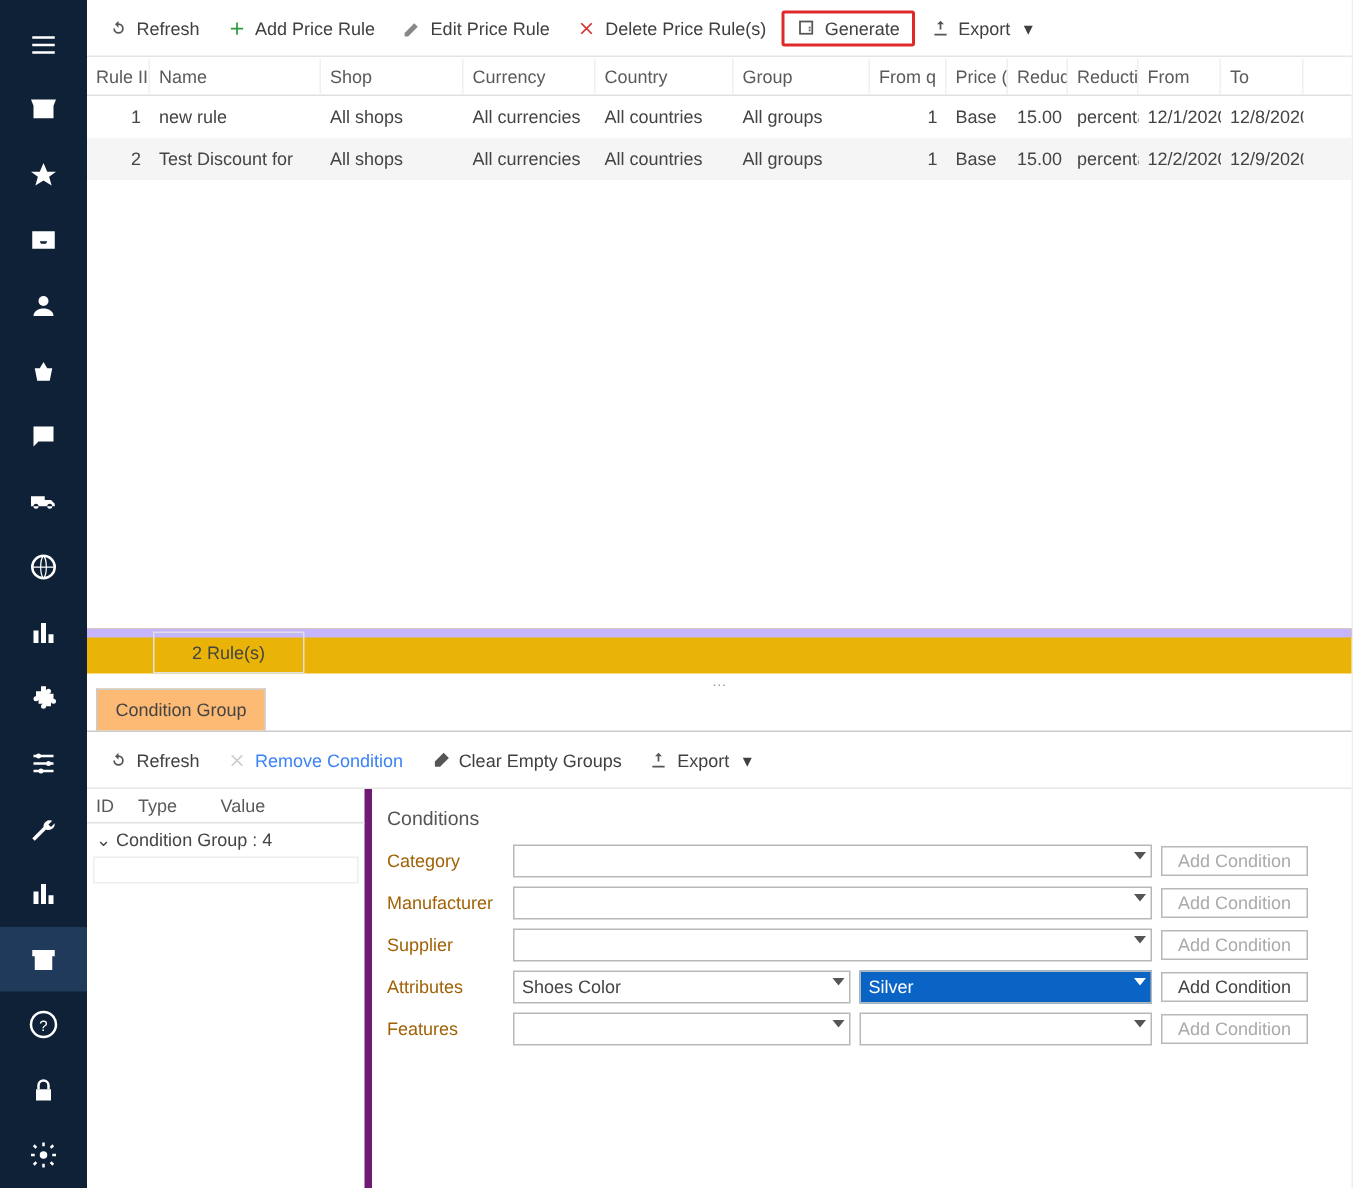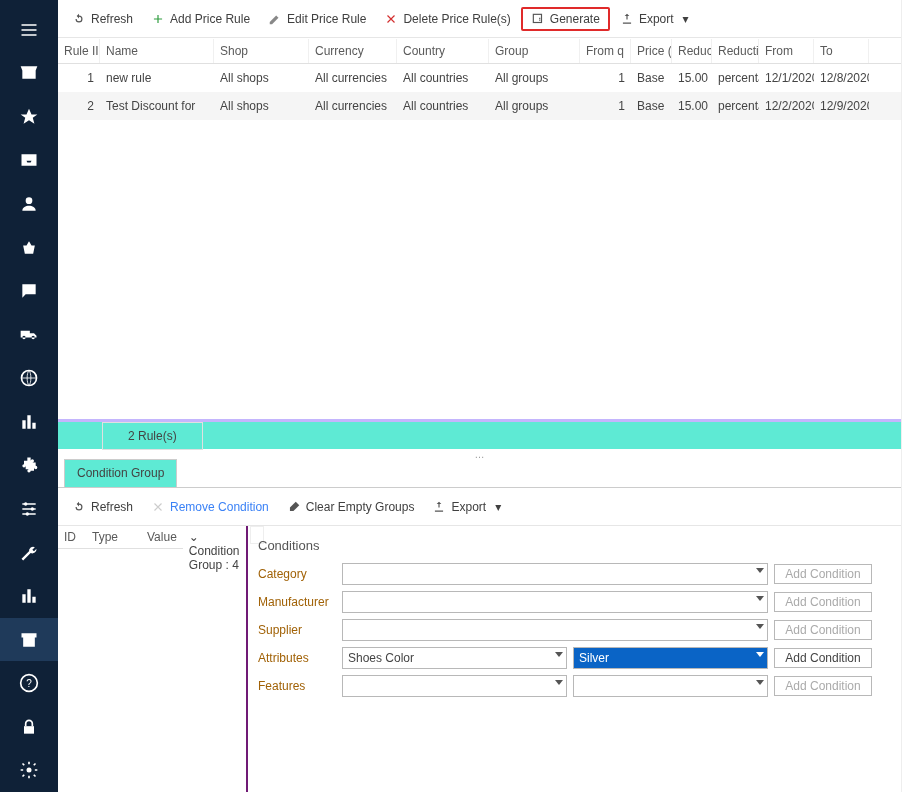--- a/index.html
+++ b/index.html
@@ -25,28 +25,28 @@
 .col-shop{width:95px}
 .col-curr{width:88px}
 .col-coun{width:92px}
 .col-group{width:91px}
 .col-fromq{width:51px;text-align:right}
 .col-price{width:41px}
 .col-reduct{width:40px;text-align:right}
 .col-reducti{width:47px}
 .col-from{width:55px}
 .col-to{width:55px}
-.footer{height:30px;display:flex;align-items:center;border-top:3px solid #c4b5fd;background:#5eead4}
+.footer{height:30px;display:flex;align-items:flex-end;border-top:6px solid #c4b5fd;background:#eab308}
 .footer .status{margin-left:44px;padding:6px 25px;border:1px solid #e0e0e0;color:#444}
 .splitter{height:10px;text-align:center;color:#999;font-size:10px}
 .tabs{height:28px;display:flex;padding-left:6px}
-.tab{padding:6px 12px;border:1px solid #ccc;border-bottom:none;background:#5eead4;color:#444}
+.tab{padding:6px 12px;border:1px solid #ccc;border-bottom:none;background:#fdba74;color:#444}
 .lower{flex:1;display:flex;flex-direction:column;border-top:1px solid #ccc}
 .lower-body{flex:1;display:flex}
-.tree{width:190px;border-right:2px solid #701a75;display:flex;flex-direction:row}
+.tree{width:190px;border-right:5px solid #701a75;display:flex;flex-direction:column}
 .tree-head{display:flex;height:23px;border-bottom:1px solid #e0e0e0}
 .tree-head div{padding:4px 6px;color:#5a5a5a}
 .tree-row{padding:4px 6px;color:#444}
 .cond-panel{flex:1;padding:12px 10px}
 .cond-title{font-size:13px;color:#555;margin-bottom:10px}
 .cond-row{display:flex;align-items:center;margin-bottom:6px;gap:6px}
 .cond-label{width:78px;color:#a16207}
 .combo{flex:1;height:22px;border:1px solid #b8b8b8;background:#fff;position:relative;display:flex;align-items:center;padding:0 5px;color:#444}
 .combo .caret{position:absolute;right:3px;top:4px;width:0;height:0;border-left:4px solid transparent;border-right:4px solid transparent;border-top:5px solid #555}
 .combo.sel{background:#0a64c6;color:#fff}

